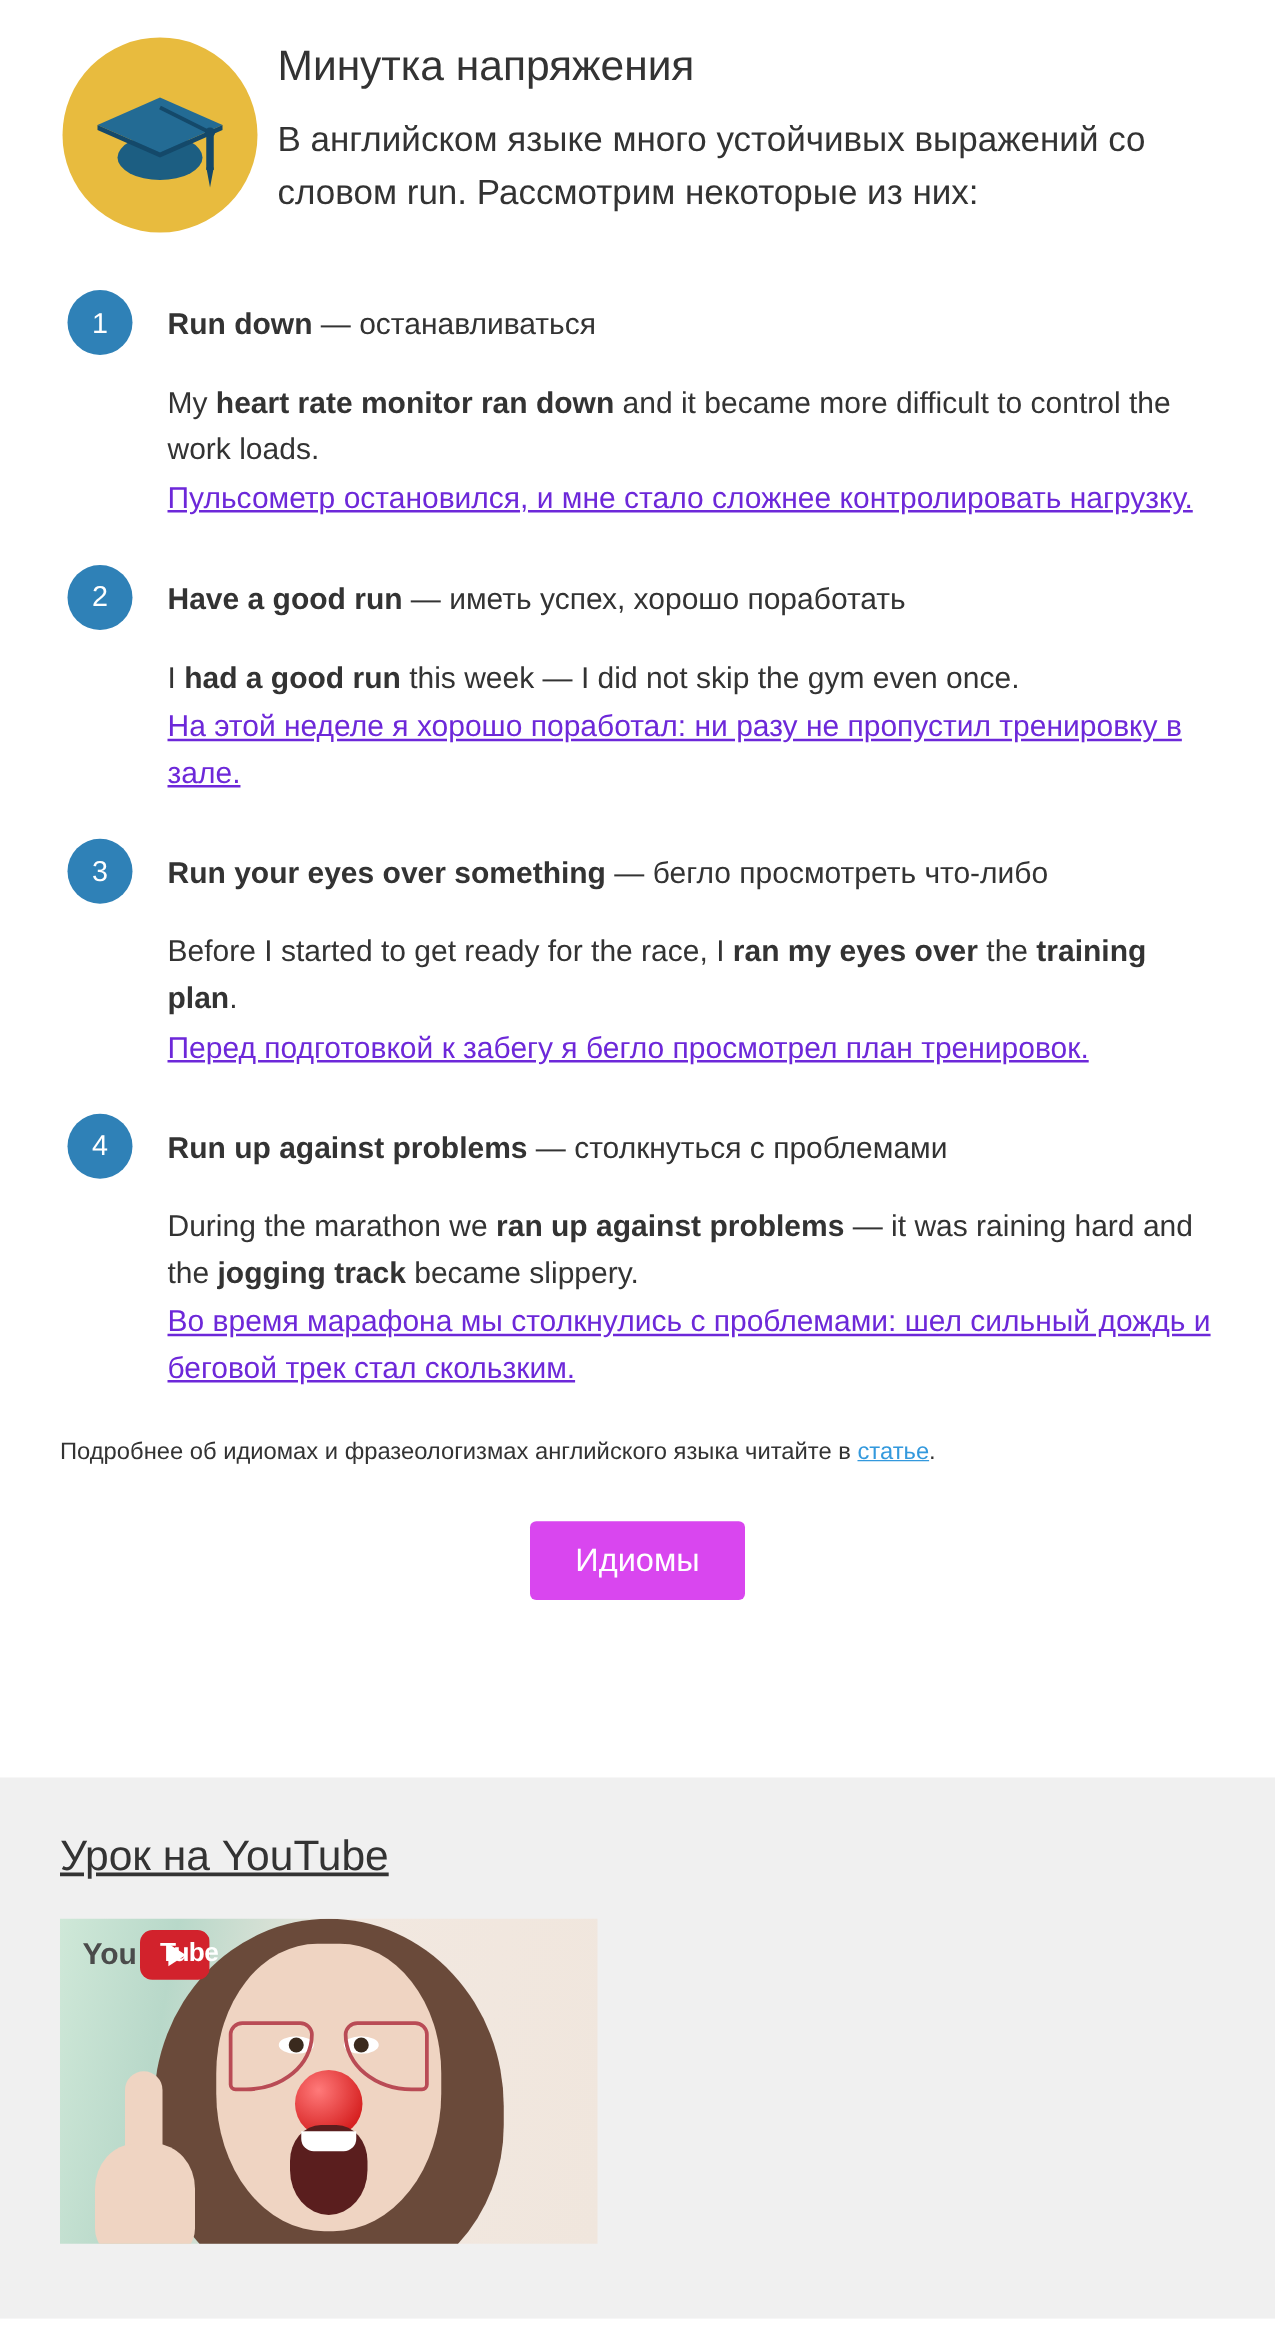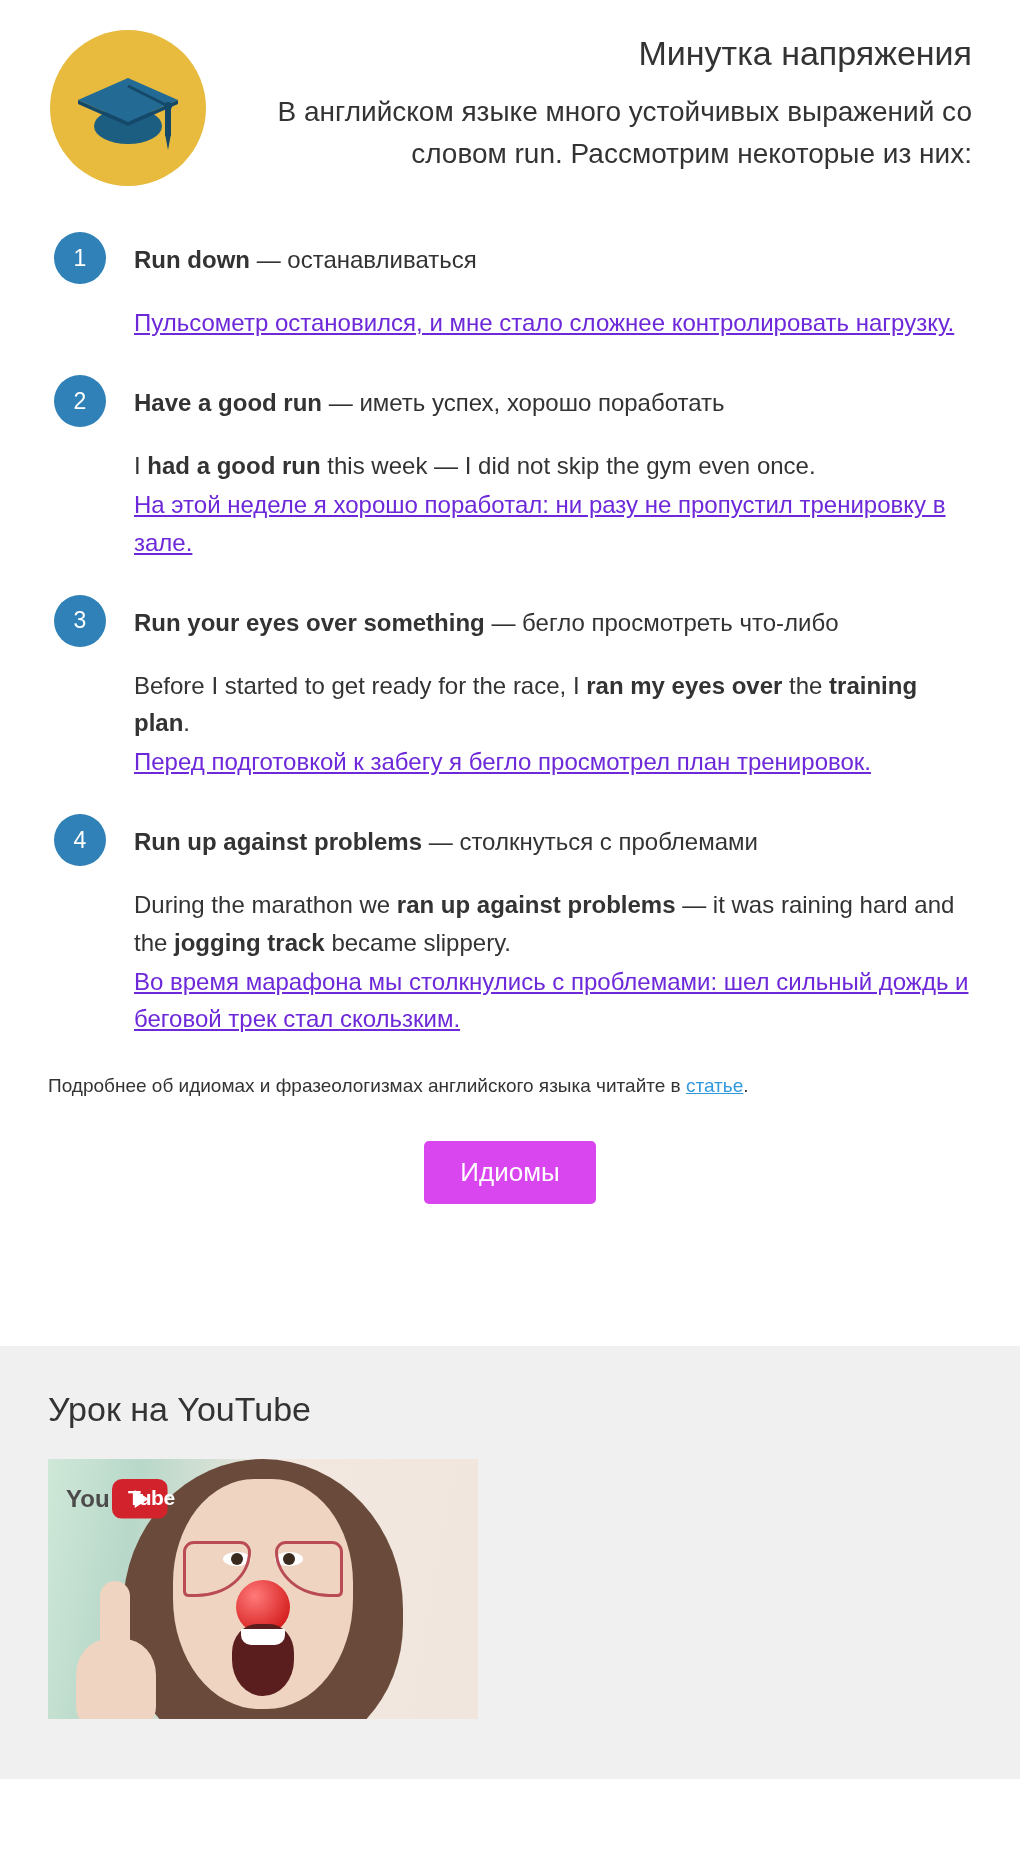--- a/index.html
+++ b/index.html
@@ -10,21 +10,20 @@
     width: 1020px;
   }
   .content {
     padding: 28px 48px 60px 48px;
   }
   .header-row {
     display: flex;
     gap: 14px;
     align-items: flex-start;
     margin-bottom: 44px;
-    text-align: right;
   }
   .header-icon {
     flex: 0 0 160px;
     height: 160px;
     position: relative;
   }
   .header-text {
     flex: 1;
     padding-top: 6px;
   }
@@ -101,20 +100,21 @@
     font-size: 26px;
     padding: 16px 36px;
     border-radius: 5px;
     border: none;
     cursor: pointer;
   }
   .section-gray {
     background: #f0f0f0;
     padding: 44px 48px 60px 48px;
     margin-top: 82px;
+    text-decoration: underline;
   }
   .section-title {
     font-size: 34px;
     font-weight: 400;
     color: #333;
     margin-bottom: 30px;
   }
   .media-row {
     display: flex;
     gap: 48px;
@@ -122,21 +122,21 @@
   }
   .thumb {
     flex: 0 0 430px;
     height: 260px;
     position: relative;
     overflow: hidden;
     background: linear-gradient(100deg, #cfe8d8 0%, #b8d8c9 20%, #f2e8e0 50%, #f0e6dd 100%);
   }
   .yt-logo {
     position: absolute;
-    top: 20px;
+    top: 9px;
     left: 18px;
     display: flex;
     align-items: center;
     gap: 2px;
     justify-content: space-between;
   }
   .yt-red {
     width: 56px;
     height: 40px;
     background: #d2222c;
@@ -282,20 +282,23 @@
       <h1 class="page-title">Минутка напряжения</h1>
       <p class="page-intro">В английском языке много устойчивых выражений со словом run. Рассмотрим некоторые из них:</p>
     </div>
   </div>
 
   <div class="item">
     <div class="num-badge">1</div>
     <div class="item-body">
       <div class="term-line">
         <strong>Run down</strong><span> — </span><span>останавливаться</span>
+      </div>
+      <div class="example">
+        <span>My </span><strong>heart rate monitor ran down</strong><span> and it became more difficult to control the work loads.</span>
       </div>
       <div class="translation">Пульсометр остановился, и мне стало сложнее контролировать нагрузку.</div>
     </div>
   </div>
 
   <div class="item">
     <div class="num-badge">2</div>
     <div class="item-body">
       <div class="term-line">
         <strong>Have a good run</strong><span> — </span><span>иметь успех, хорошо поработать</span>

